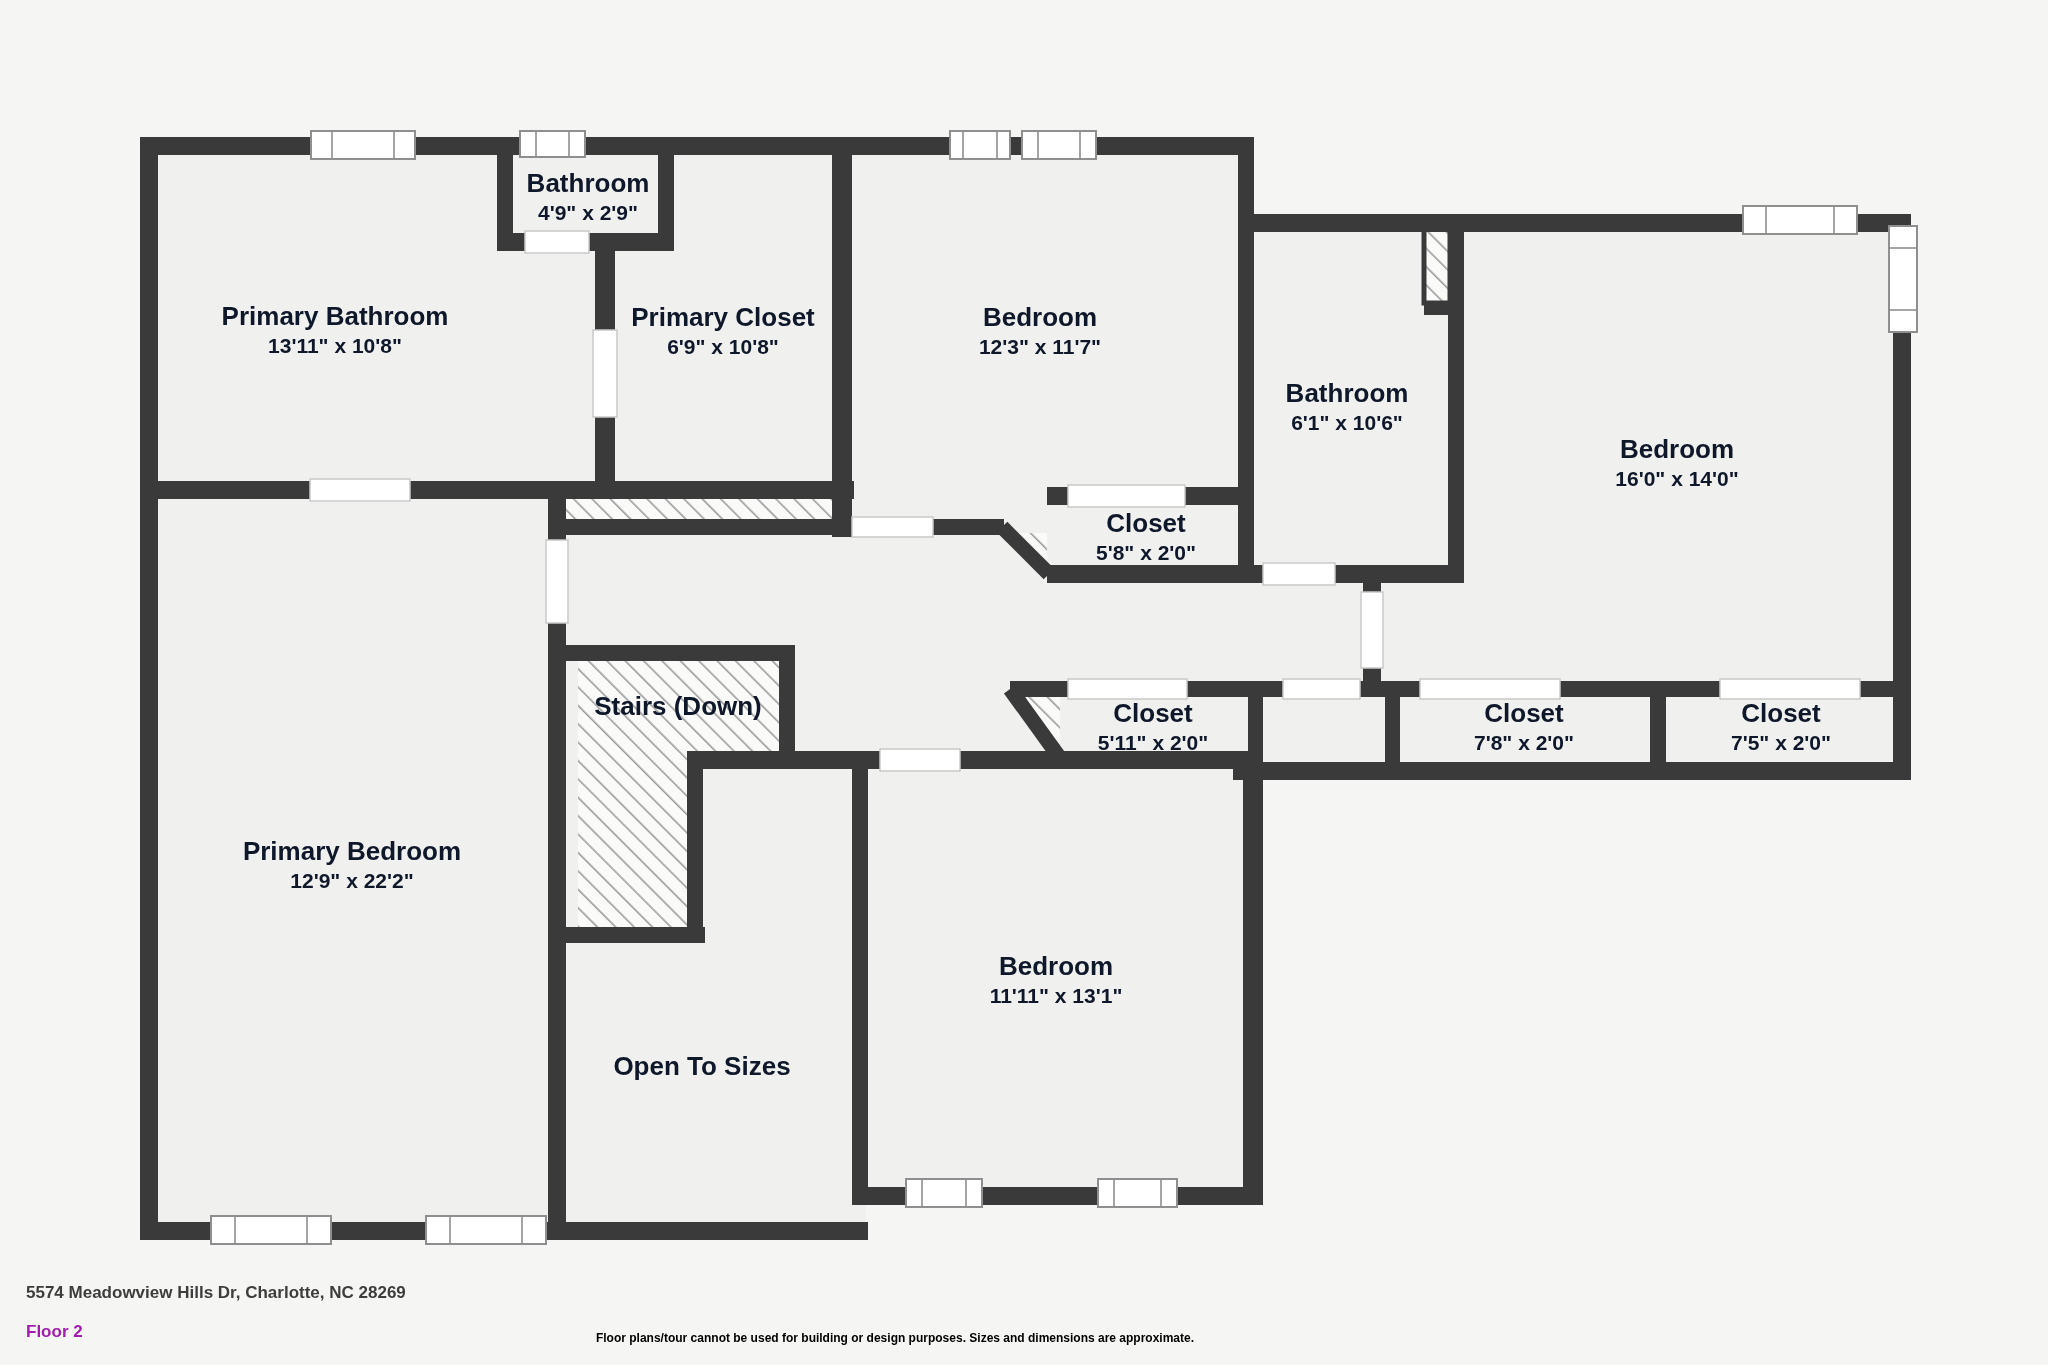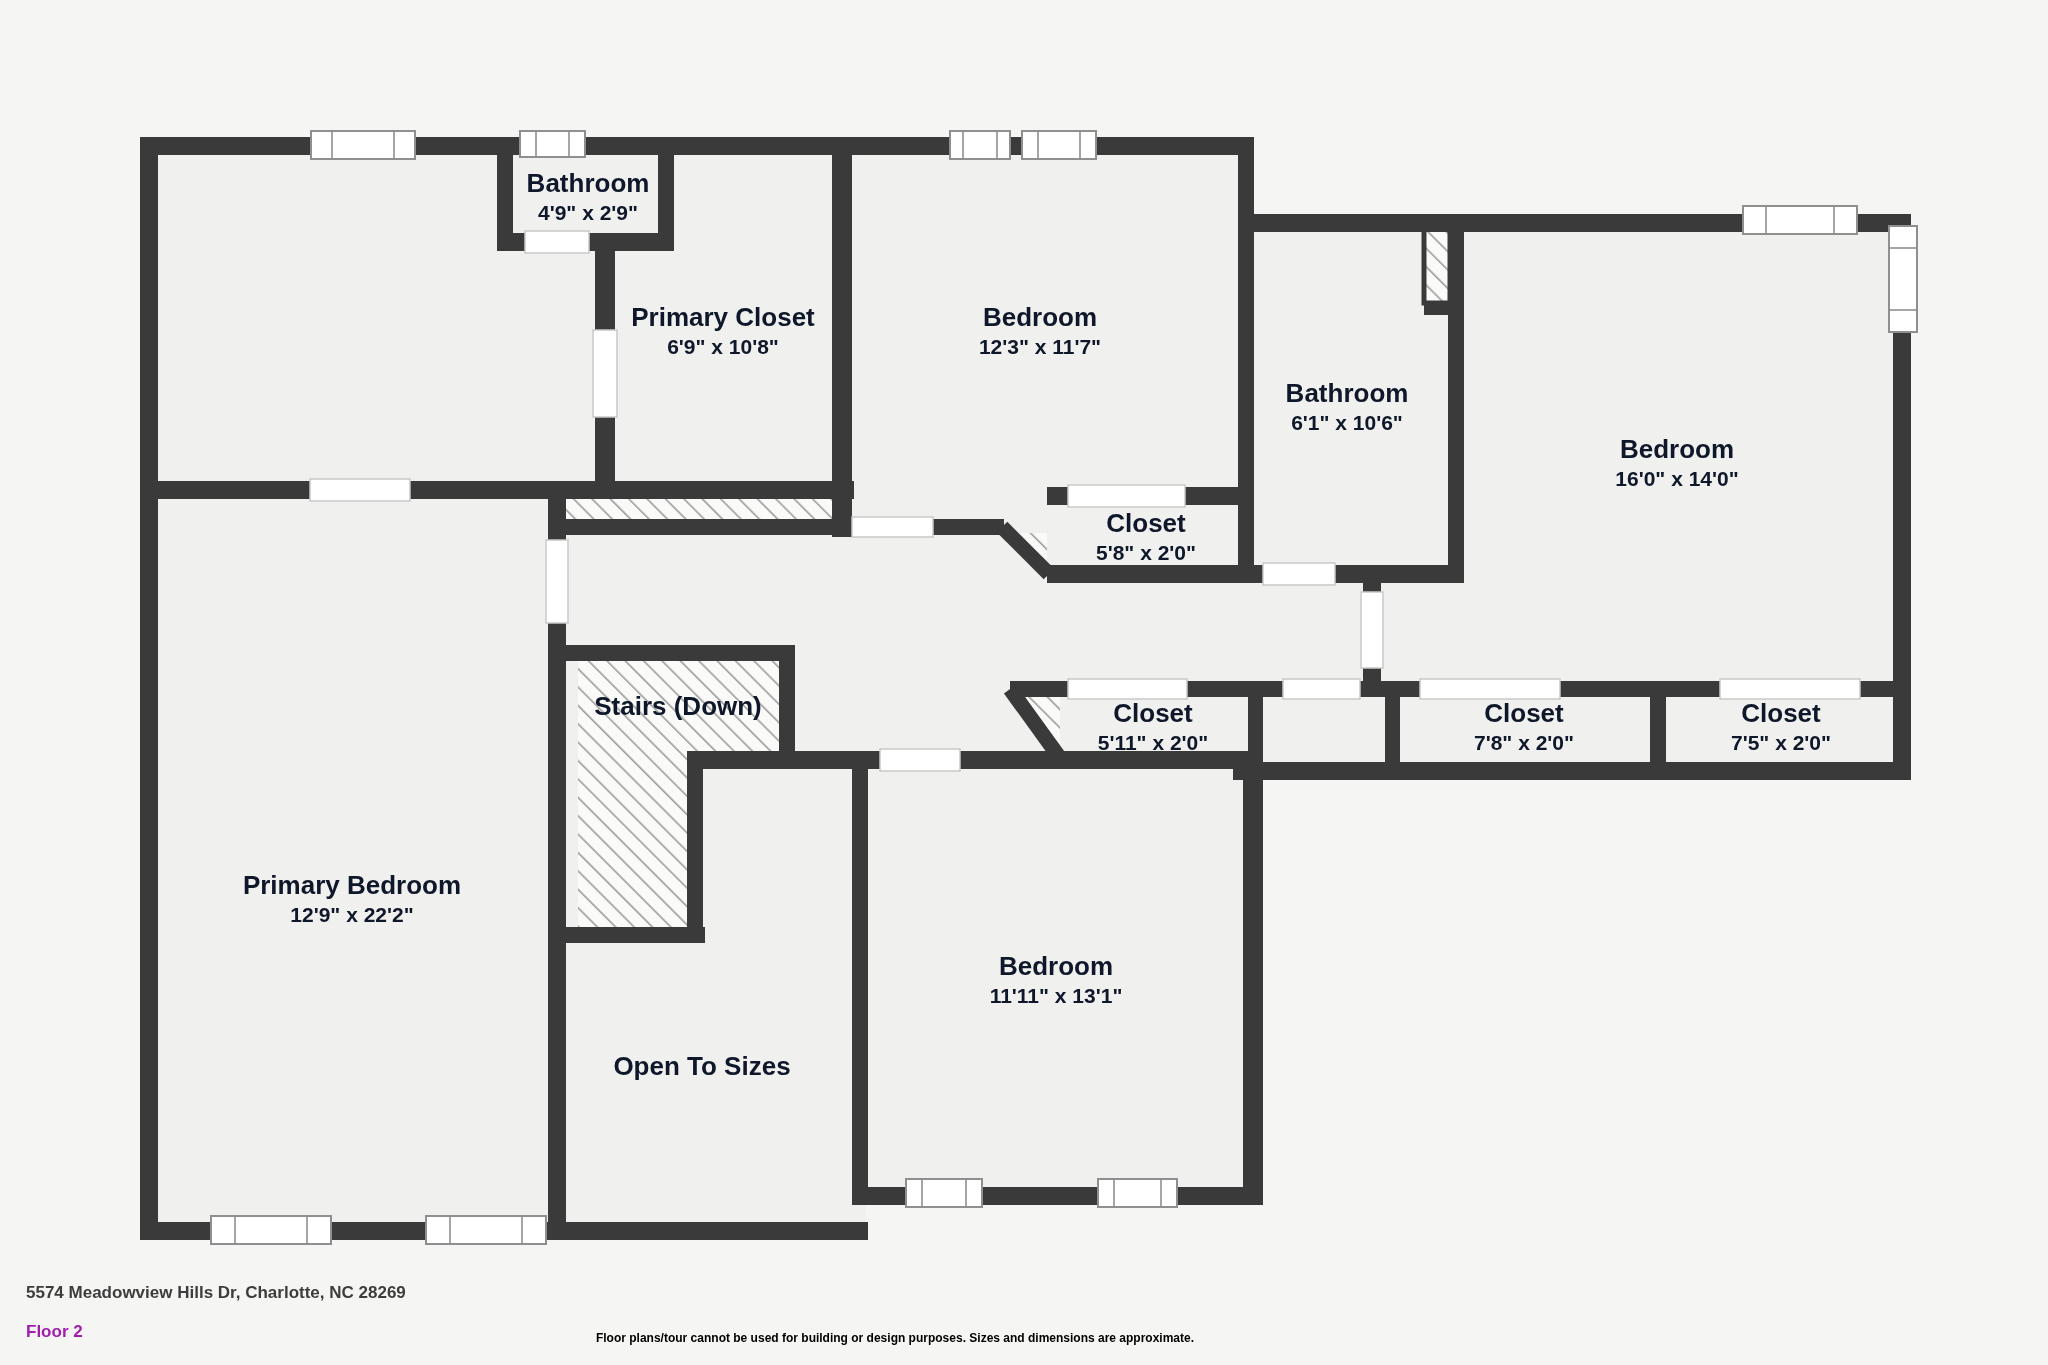--- a/index.html
+++ b/index.html
@@ -143,20 +143,24 @@
         <line x1="966" y1="1179" x2="966" y2="1207"></line>
     <line x1="1114" y1="1179" x2="1114" y2="1207"></line>
         <line x1="1161" y1="1179" x2="1161" y2="1207"></line>
     <line x1="235" y1="1216" x2="235" y2="1244"></line>
         <line x1="307" y1="1216" x2="307" y2="1244"></line>
     <line x1="450" y1="1216" x2="450" y2="1244"></line>
         <line x1="522" y1="1216" x2="522" y2="1244"></line>
   </g>
 </svg>
 
+<div class="room-label" style="left:335px;top:330px;">
+  <span class="room-name">Primary Bathroom</span>
+  <span class="room-dims">13'11" x 10'8"</span>
+</div>
 <div class="room-label" style="left:588px;top:197px;">
   <span class="room-name">Bathroom</span>
   <span class="room-dims">4'9" x 2'9"</span>
 </div>
 <div class="room-label" style="left:723px;top:331px;">
   <span class="room-name">Primary Closet</span>
   <span class="room-dims">6'9" x 10'8"</span>
 </div>
 <div class="room-label" style="left:1040px;top:331px;">
   <span class="room-name">Bedroom</span>
@@ -182,21 +186,21 @@
   <span class="room-name">Closet</span>
   <span class="room-dims">7'8" x 2'0"</span>
 </div>
 <div class="room-label" style="left:1781px;top:727px;">
   <span class="room-name">Closet</span>
   <span class="room-dims">7'5" x 2'0"</span>
 </div>
 <div class="room-label single" style="left:678px;top:706px;">
   <span class="room-name">Stairs (Down)</span>
 </div>
-<div class="room-label" style="left:352px;top:899px;">
+<div class="room-label" style="left:352px;top:865px;">
   <span class="room-name">Primary Bedroom</span>
   <span class="room-dims">12'9" x 22'2"</span>
 </div>
 <div class="room-label single" style="left:702px;top:1066px;">
   <span class="room-name">Open To Sizes</span>
 </div>
 <div class="room-label" style="left:1056px;top:980px;">
   <span class="room-name">Bedroom</span>
   <span class="room-dims">11'11" x 13'1"</span>
 </div>

